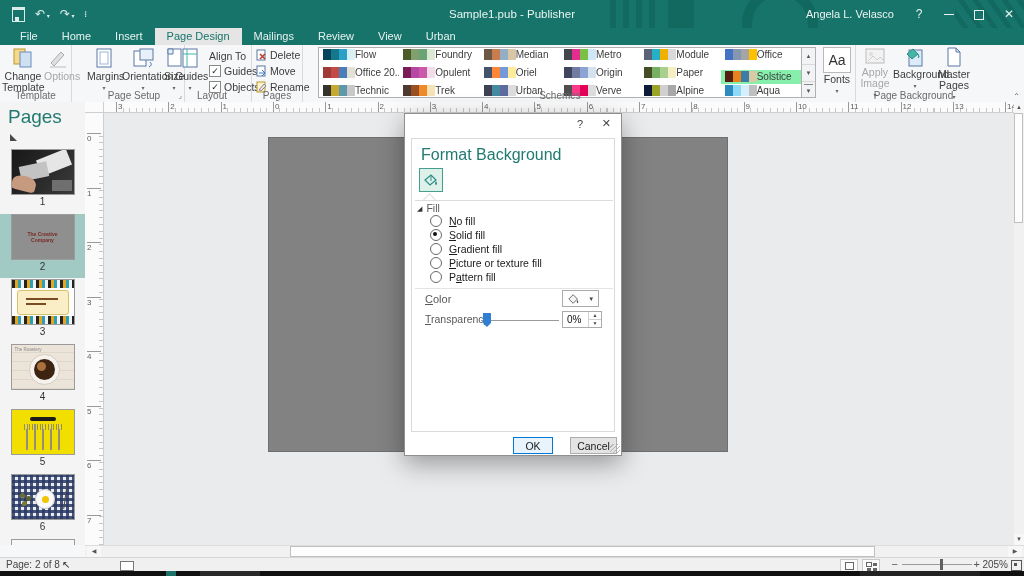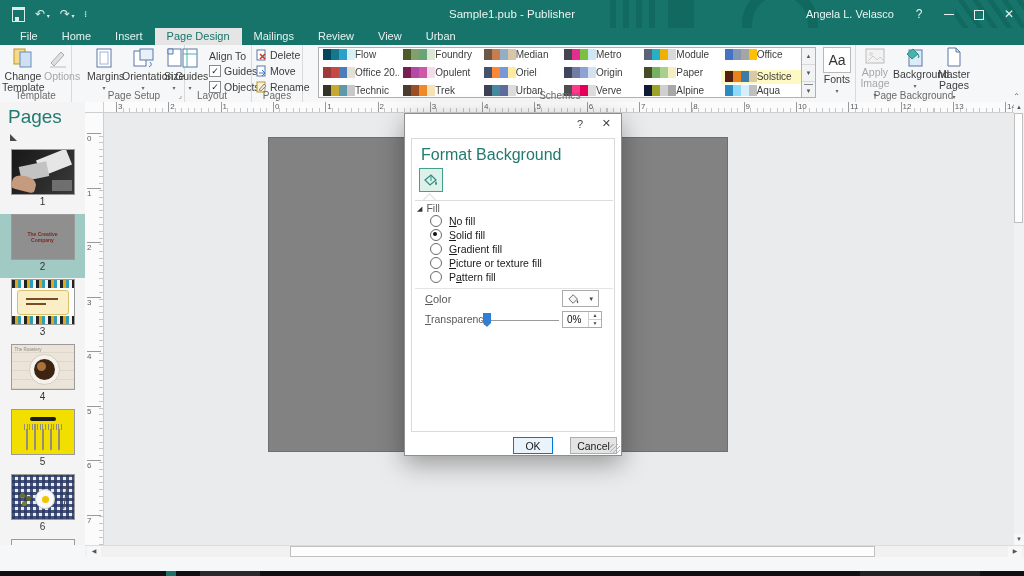--- a/index.html
+++ b/index.html
@@ -34,21 +34,21 @@
   .bigbtn .bicon{display:block;margin:0 auto 2px;}
   .bigbtn .drop{display:block;font-size:6px;color:#6a6a6a;margin-top:1px;}
   .disabled{color:#a7a7a7 !important;}
   .smallbtn{position:absolute;height:14px;display:flex;align-items:center;gap:3px;font-size:10.5px;}
   .cbrow{position:absolute;display:flex;align-items:center;gap:3px;font-size:10.5px;}
   .cbox{width:10px;height:10px;border:1px solid #8a8a8a;background:#fff;font-size:9px;line-height:10px;text-align:center;color:#222;}
   .dlauncher{position:absolute;right:2px;bottom:2px;font-size:8px;color:#777;}
   
   #schemes-gallery{position:absolute;left:318px;top:2px;width:484px;height:51px;background:#fff;border:1px solid #b0b0b0;box-sizing:border-box;display:grid;grid-template-columns:repeat(6,1fr);}
   .scheme{display:flex;align-items:center;padding-left:4px;font-size:10px;color:#3c3c3c;white-space:nowrap;overflow:hidden;}
-  .scheme.sel{background:#fef9c3;margin-top:9px;}
+  .scheme.sel{background:#86efac;margin-top:9px;}
   .sw{display:inline-flex;}
   .sw b{width:8px;height:11px;display:inline-block;}
   #gal-scroll{position:absolute;left:802px;top:2px;width:14px;height:51px;border:1px solid #b0b0b0;border-left:none;box-sizing:border-box;background:#f2f3f4;display:flex;flex-direction:column;}
   #gal-scroll div{flex:1;text-align:center;font-size:6px;color:#555;line-height:16px;border-bottom:1px solid #d9d9d9;}
   #gal-scroll div:last-child{border-bottom:none;}
   .aa-box{width:26px;height:24px;border:1px solid #b9b9b9;background:#fff;font-size:14px;line-height:24px;text-align:center;color:#333;margin:0 auto 1px;}
   
   #pages-panel{position:absolute;left:0;top:102px;width:85px;height:443px;background:#f4f4f4;overflow:hidden;}
   #pages-title{font-size:19px;color:#217a70;padding:4px 0 0 8px;}
   #pages-collapse{position:absolute;left:10px;top:32px;width:0;height:0;border-bottom:7px solid #4a4a4a;border-right:7px solid transparent;}
@@ -609,20 +609,34 @@
     <div id="vs-up" class="arrow">▲</div>
     <div id="vs-thumb"></div>
     <div id="vs-down" class="arrow">▼</div>
   </div>
   <div id="h-scroll">
     <div id="hs-left" class="arrow">◀</div>
     <div id="hs-thumb"></div>
     <div id="hs-right" class="arrow">▶</div>
   </div>
 
+  <div id="statusbar">
+    <div id="page-indicator">Page: 2 of 8</div>
+    <div id="sb-cursor">↖</div>
+    <div id="sb-object"></div>
+    <div id="vb-single" class="viewbtn"></div>
+    <div id="vb-grid" class="viewbtn"></div>
+    <div id="zoom-minus">−</div>
+    <div id="zoom-track">
+        <div id="zoom-handle"></div>
+      </div>
+    <div id="zoom-plus">+</div>
+    <div id="zoom-level">205%</div>
+    <div id="fit-icon"></div>
+  </div>
   <div id="bottom-strip">
     <i style="left:166px;width:10px;background:#1d7268;"></i>
     <i style="left:200px;width:60px;background:#2a2a2a;"></i>
     <i style="left:860px;width:120px;background:#222;"></i>
   </div>
 
   <div id="dialog">
     <div id="dlg-help">?</div>
     <div id="dlg-close">✕</div>
     <div id="dlg-frame"></div>

